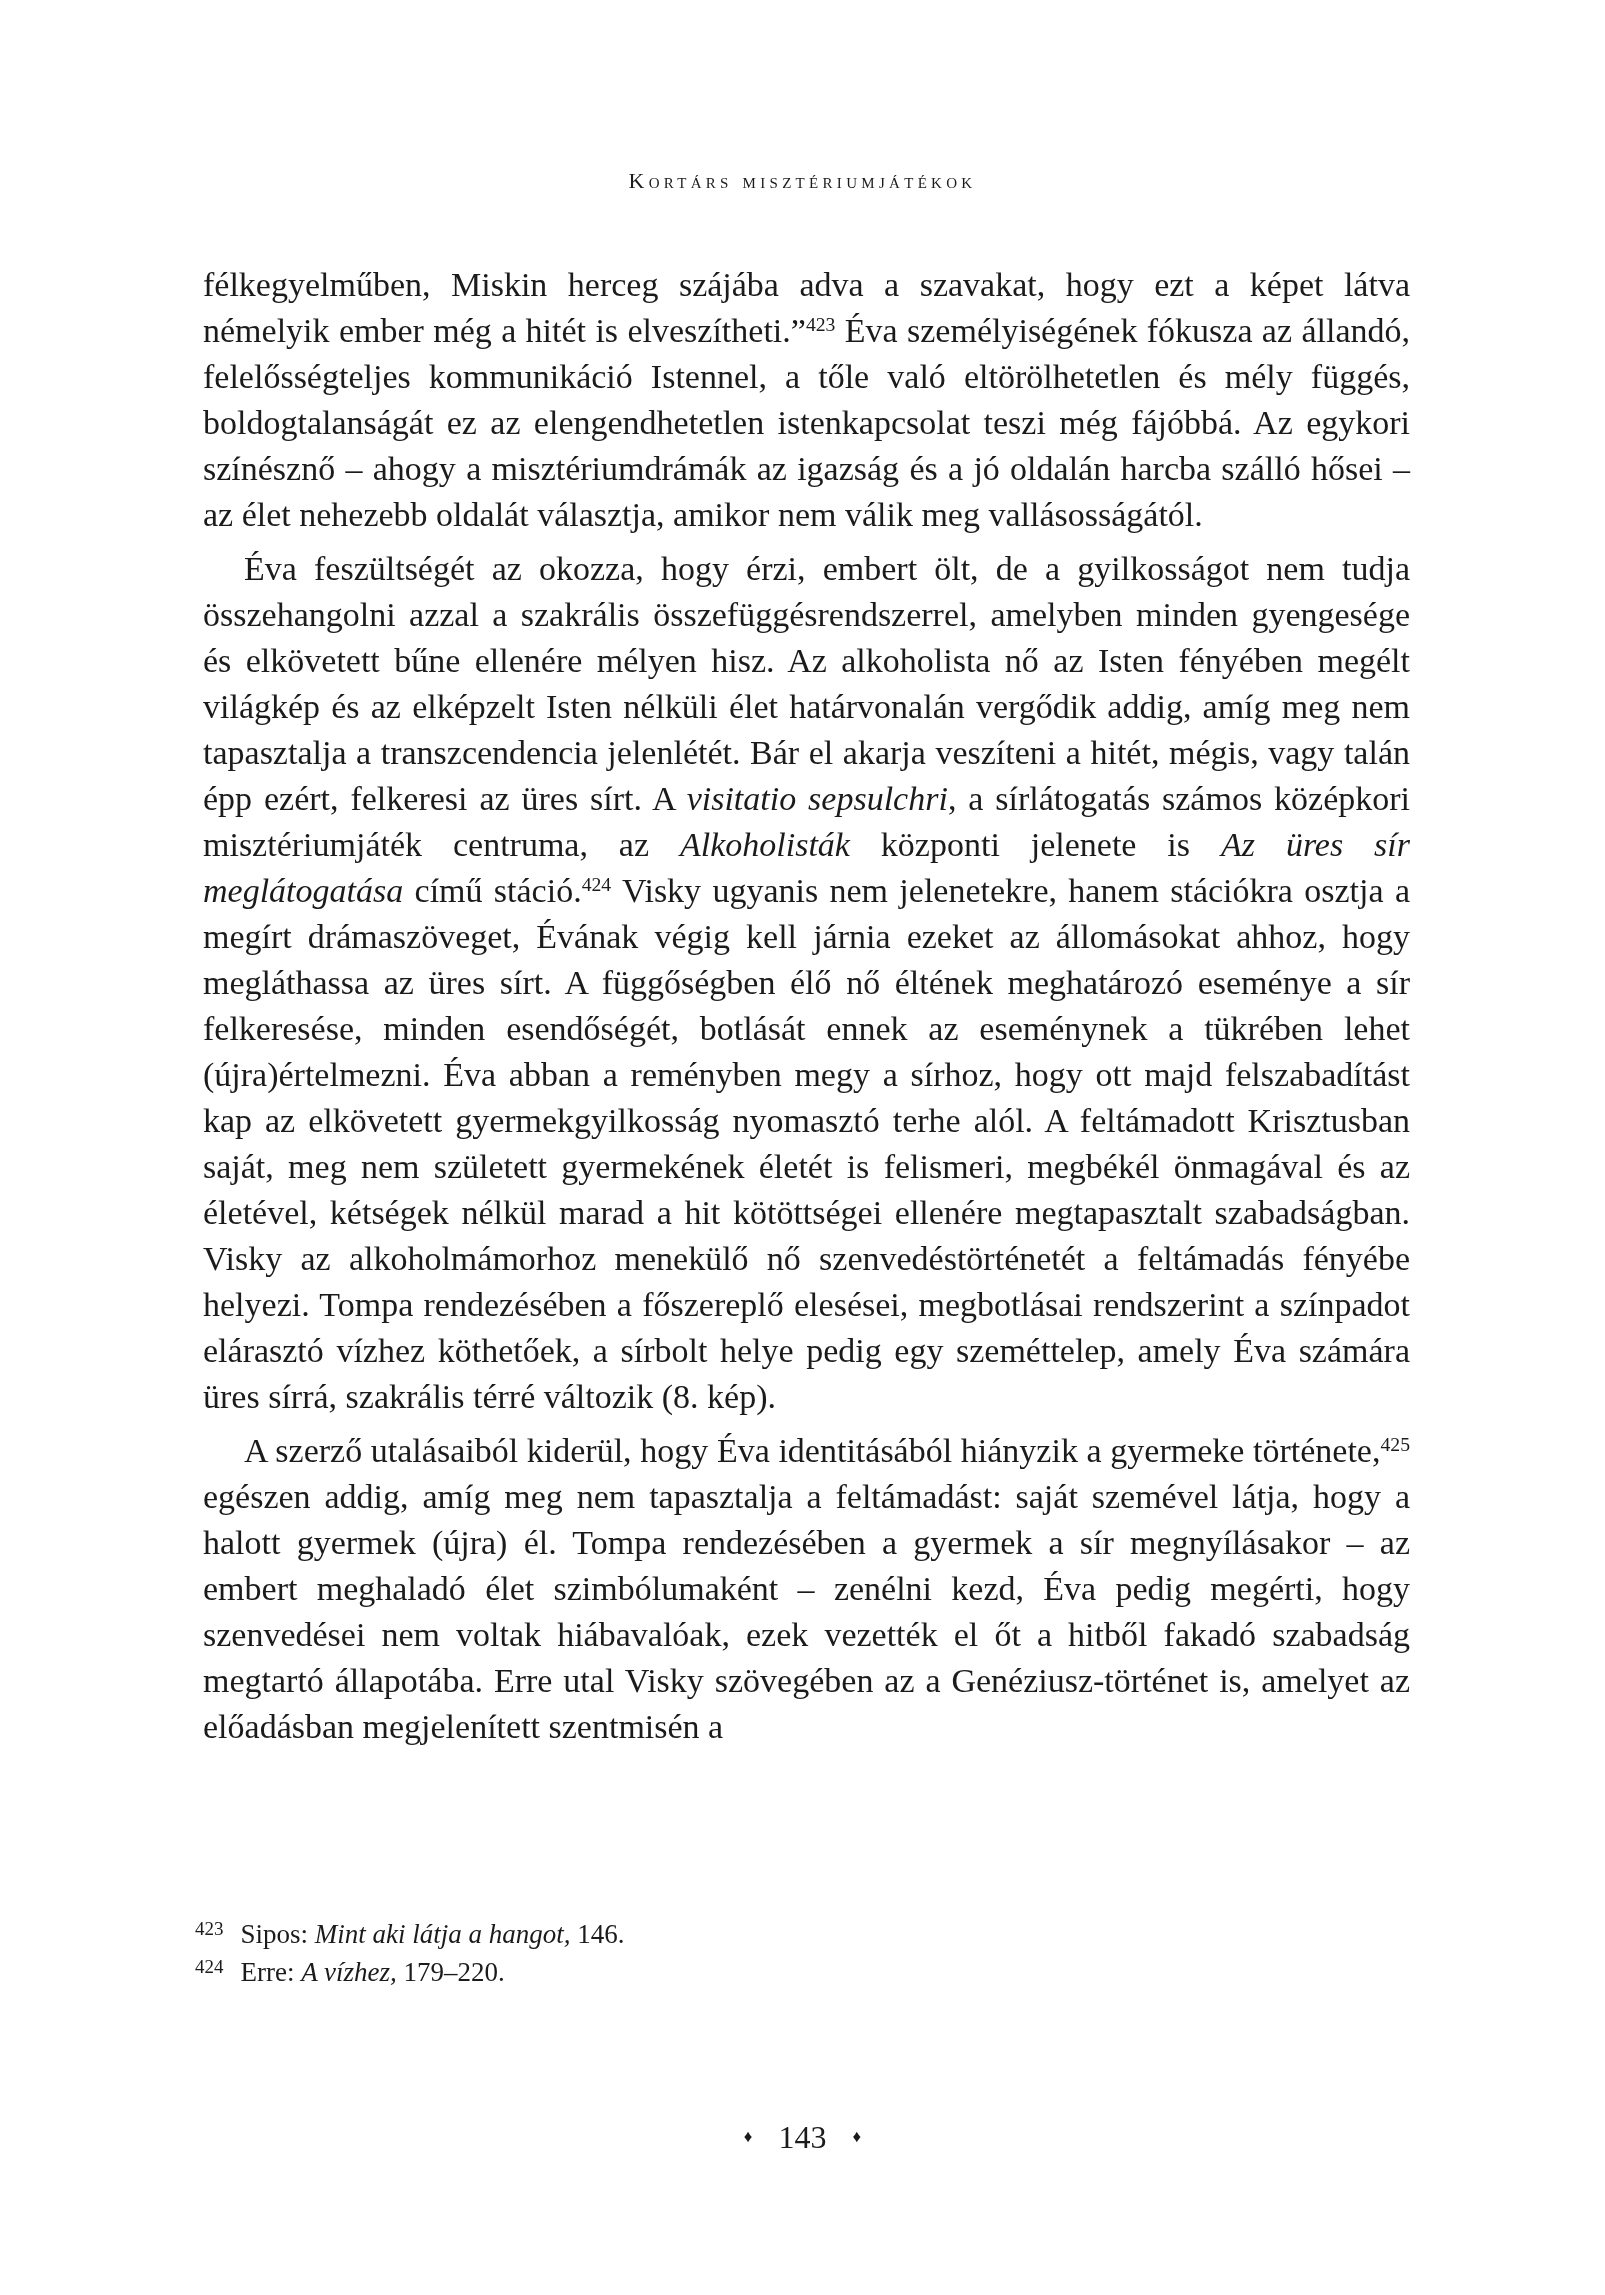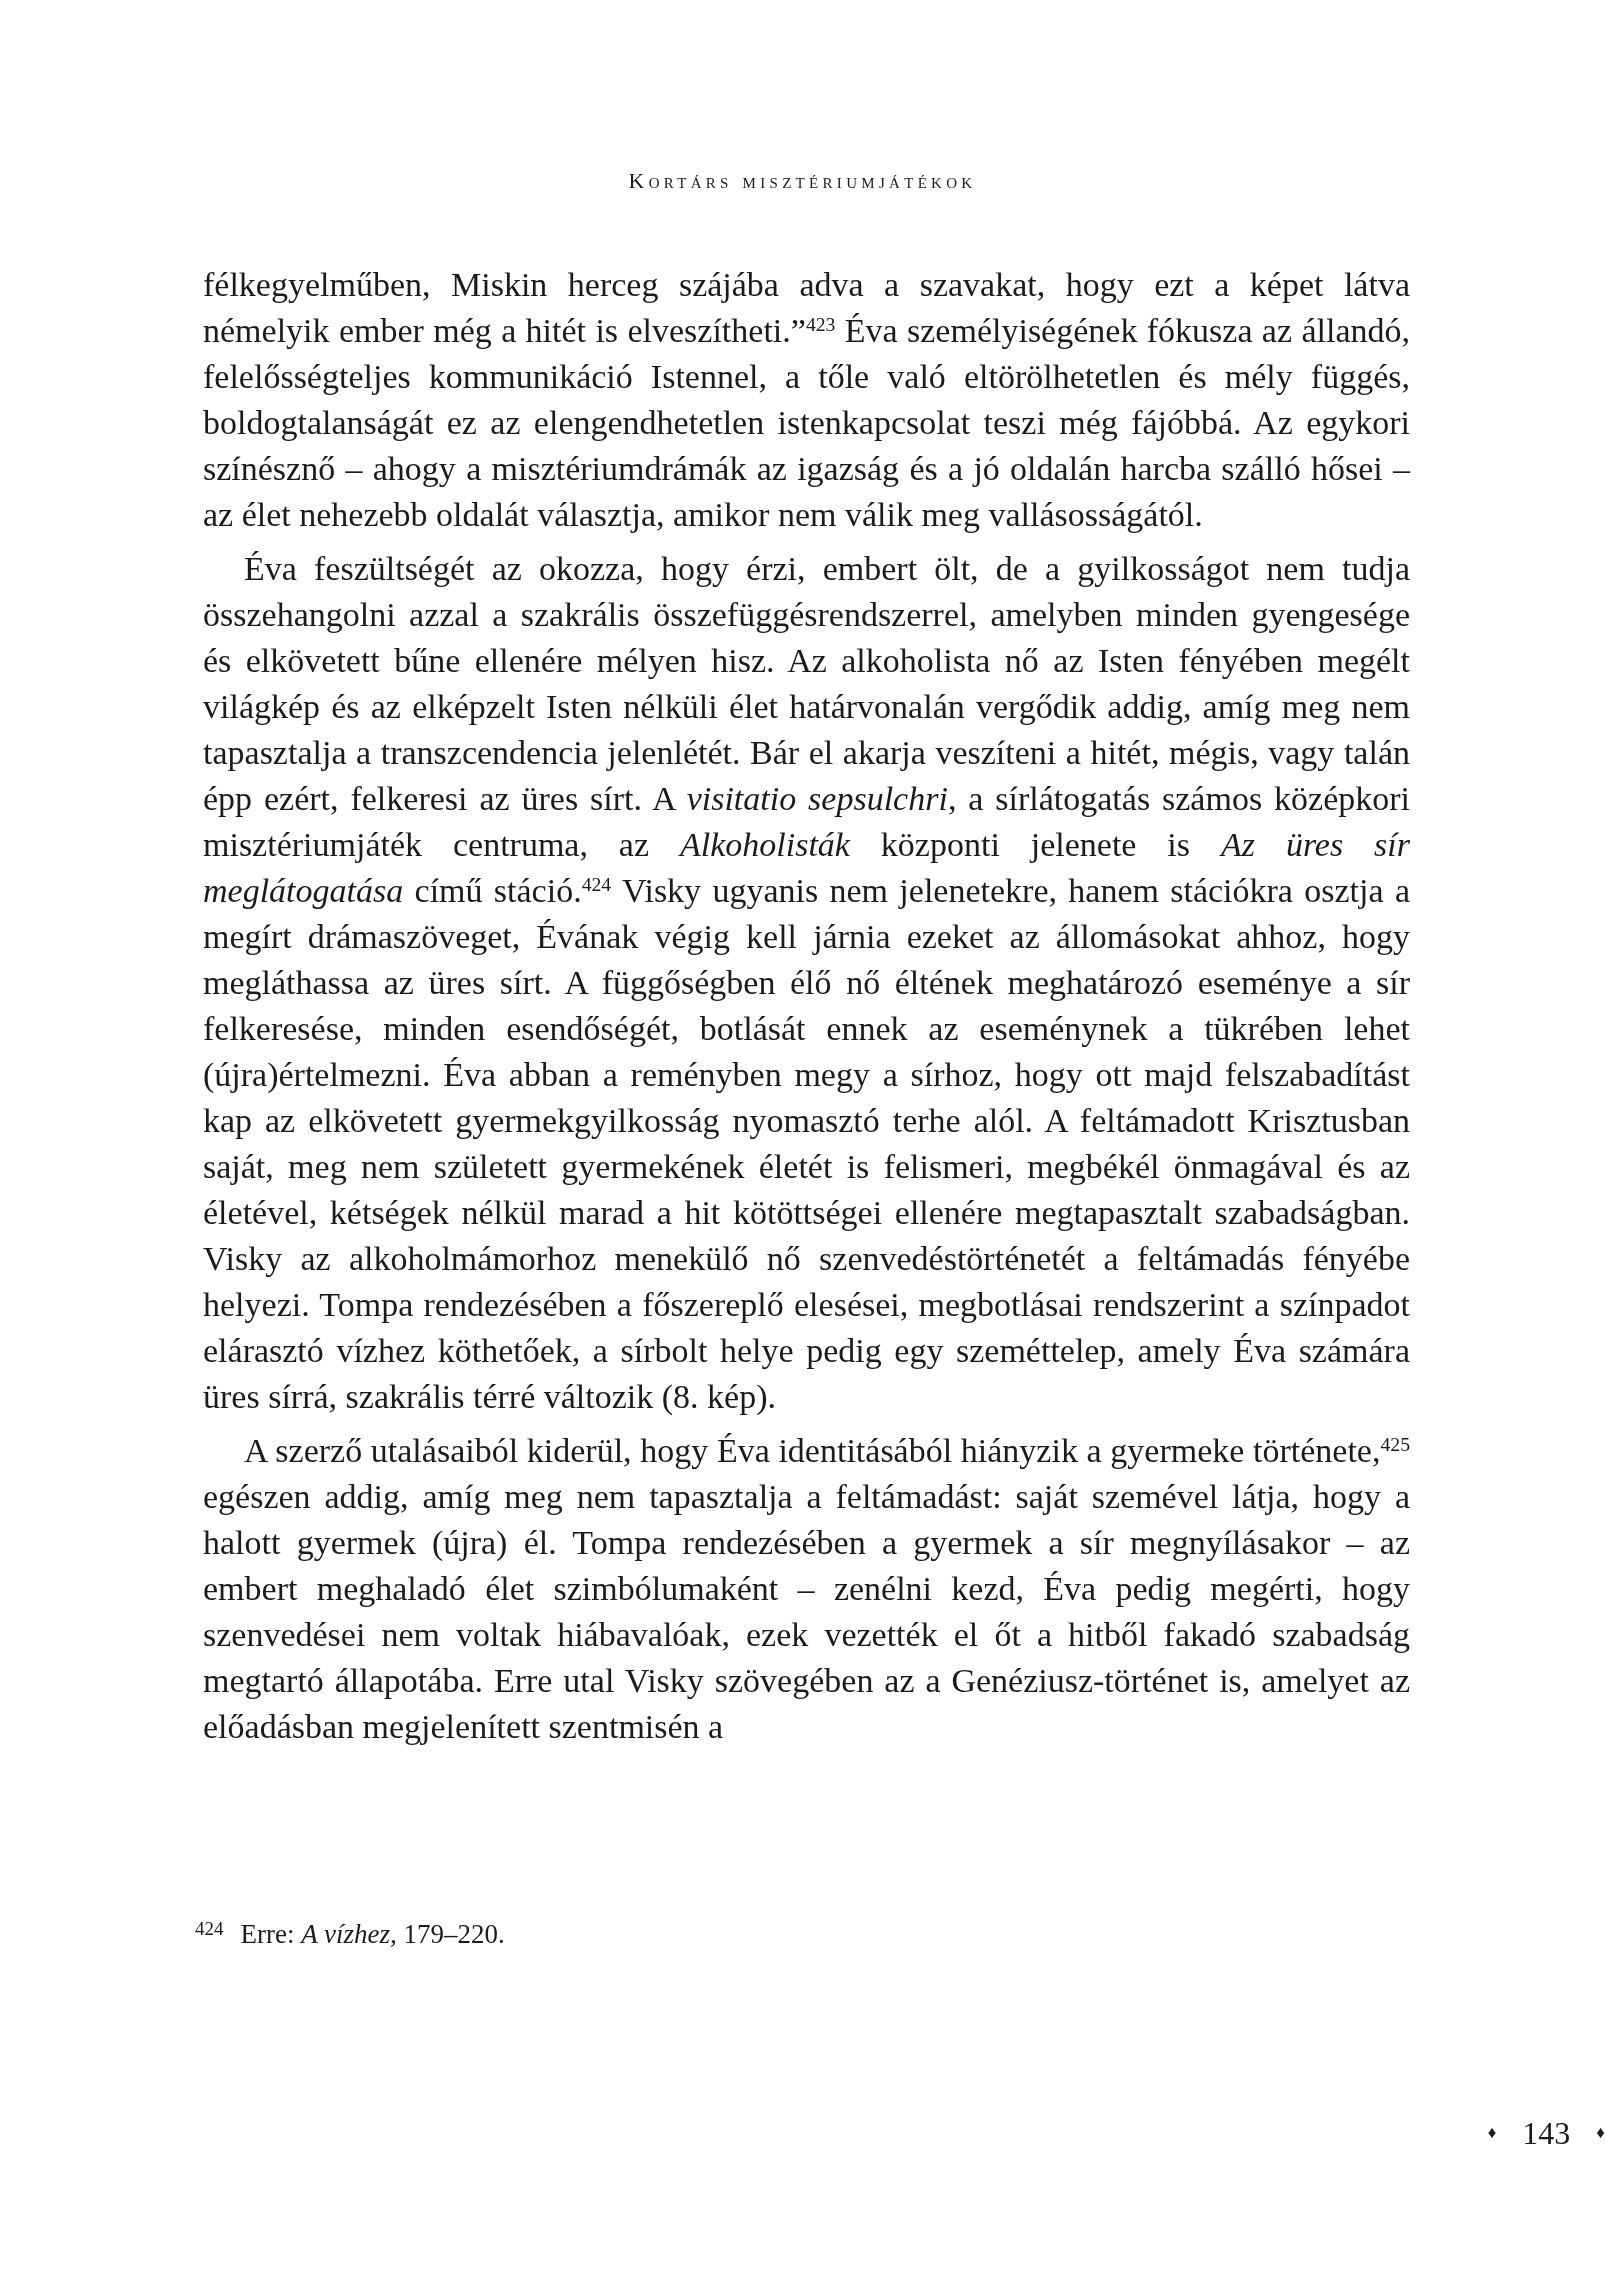--- a/index.html
+++ b/index.html
@@ -59,23 +59,23 @@
     font-size: 19px;
     line-height: 0;
     vertical-align: 7.7px;
     margin-right: 17px;
   }
   .page-footer {
     position: absolute;
     top: 2115px;
     left: 0;
     width: 100%;
-    text-align: right;
+    text-align: center;
     font-size: 32px;
-    line-height: 36px;
+    line-height: 43px;
   }
   .page-footer .orn {
     font-size: 17px;
     vertical-align: 6px;
   }
   .page-footer .orn.left { margin-right: 26px; }
   .page-footer .orn.right { margin-left: 26px; }
 </style>
 </head>
 <body>
@@ -84,20 +84,21 @@
 
   <div class="running-header">Kortárs misztériumjátékok</div>
 
   <div class="body-text">
       <p class="para"><span>félkegyelműben, Miskin herceg szájába adva a szavakat, hogy ezt a képet látva némelyik ember még a hitét is elveszítheti.”</span><sup class="sup">423</sup><span> Éva személyiségének fókusza az állandó, felelősségteljes kommunikáció Istennel, a tőle való eltörölhetetlen és mély függés, boldogtalanságát ez az elengendhetetlen istenkapcsolat teszi még fájóbbá. Az egykori színésznő – ahogy a misztériumdrámák az igazság és a jó oldalán harcba szálló hősei – az élet nehezebb oldalát választja, amikor nem válik meg vallásosságától.</span></p>
       <p class="para indent"><span>Éva feszültségét az okozza, hogy érzi, embert ölt, de a gyilkosságot nem tudja összehangolni azzal a szakrális összefüggésrendszerrel, amelyben minden gyengesége és elkövetett bűne ellenére mélyen hisz. Az alkoholista nő az Isten fényében megélt világkép és az elképzelt Isten nélküli élet határvonalán vergődik addig, amíg meg nem tapasztalja a transzcendencia jelenlétét. Bár el akarja veszíteni a hitét, mégis, vagy talán épp ezért, felkeresi az üres sírt. A </span><span class="it">visitatio sepsulchri</span><span>, a sírlátogatás számos középkori misztériumjáték centruma, az </span><span class="it">Alkoholisták</span><span> központi jelenete is </span><span class="it">Az üres sír meglátogatása</span><span> című stáció.</span><sup class="sup">424</sup><span> Visky ugyanis nem jelenetekre, hanem stációkra osztja a megírt drámaszöveget, Évának végig kell járnia ezeket az állomásokat ahhoz, hogy megláthassa az üres sírt. A függőségben élő nő éltének meghatározó eseménye a sír felkeresése, minden esendőségét, botlását ennek az eseménynek a tükrében lehet (újra)értelmezni. Éva abban a reményben megy a sírhoz, hogy ott majd felszabadítást kap az elkövetett gyermekgyilkosság nyomasztó terhe alól. A feltámadott Krisztusban saját, meg nem született gyermekének életét is felismeri, megbékél önmagával és az életével, kétségek nélkül marad a hit kötöttségei ellenére megtapasztalt szabadságban. Visky az alkoholmámorhoz menekülő nő szenvedéstörténetét a feltámadás fényébe helyezi. Tompa rendezésében a főszereplő elesései, megbotlásai rendszerint a színpadot elárasztó vízhez köthetőek, a sírbolt helye pedig egy szeméttelep, amely Éva számára üres sírrá, szakrális térré változik (8. kép).</span></p>
       <p class="para indent"><span>A szerző utalásaiból kiderül, hogy Éva identitásából hiányzik a gyermeke története,</span><sup class="sup">425</sup><span> egészen addig, amíg meg nem tapasztalja a feltámadást: saját szemével látja, hogy a halott gyermek (újra) él. Tompa rendezésében a gyermek a sír megnyílásakor – az embert meghaladó élet szimbólumaként – zenélni kezd, Éva pedig megérti, hogy szenvedései nem voltak hiábavalóak, ezek vezették el őt a hitből fakadó szabadság megtartó állapotába. Erre utal Visky szövegében az a Genéziusz-történet is, amelyet az előadásban megjelenített szentmisén a</span></p>
     </div>
 
   <div class="footnotes">
+      <div class="footnote"><sup class="fn-num">423</sup><span><span>Sipos: </span><span class="it">Mint aki látja a hangot,</span><span> 146.</span></span></div>
       <div class="footnote"><sup class="fn-num">424</sup><span><span>Erre: </span><span class="it">A vízhez,</span><span> 179–220.</span></span></div>
     </div>
 
   <div class="page-footer">
     <span class="orn left">♦</span><span class="num">143</span><span class="orn right">♦</span>
   </div>
 
 </div>
 
 

